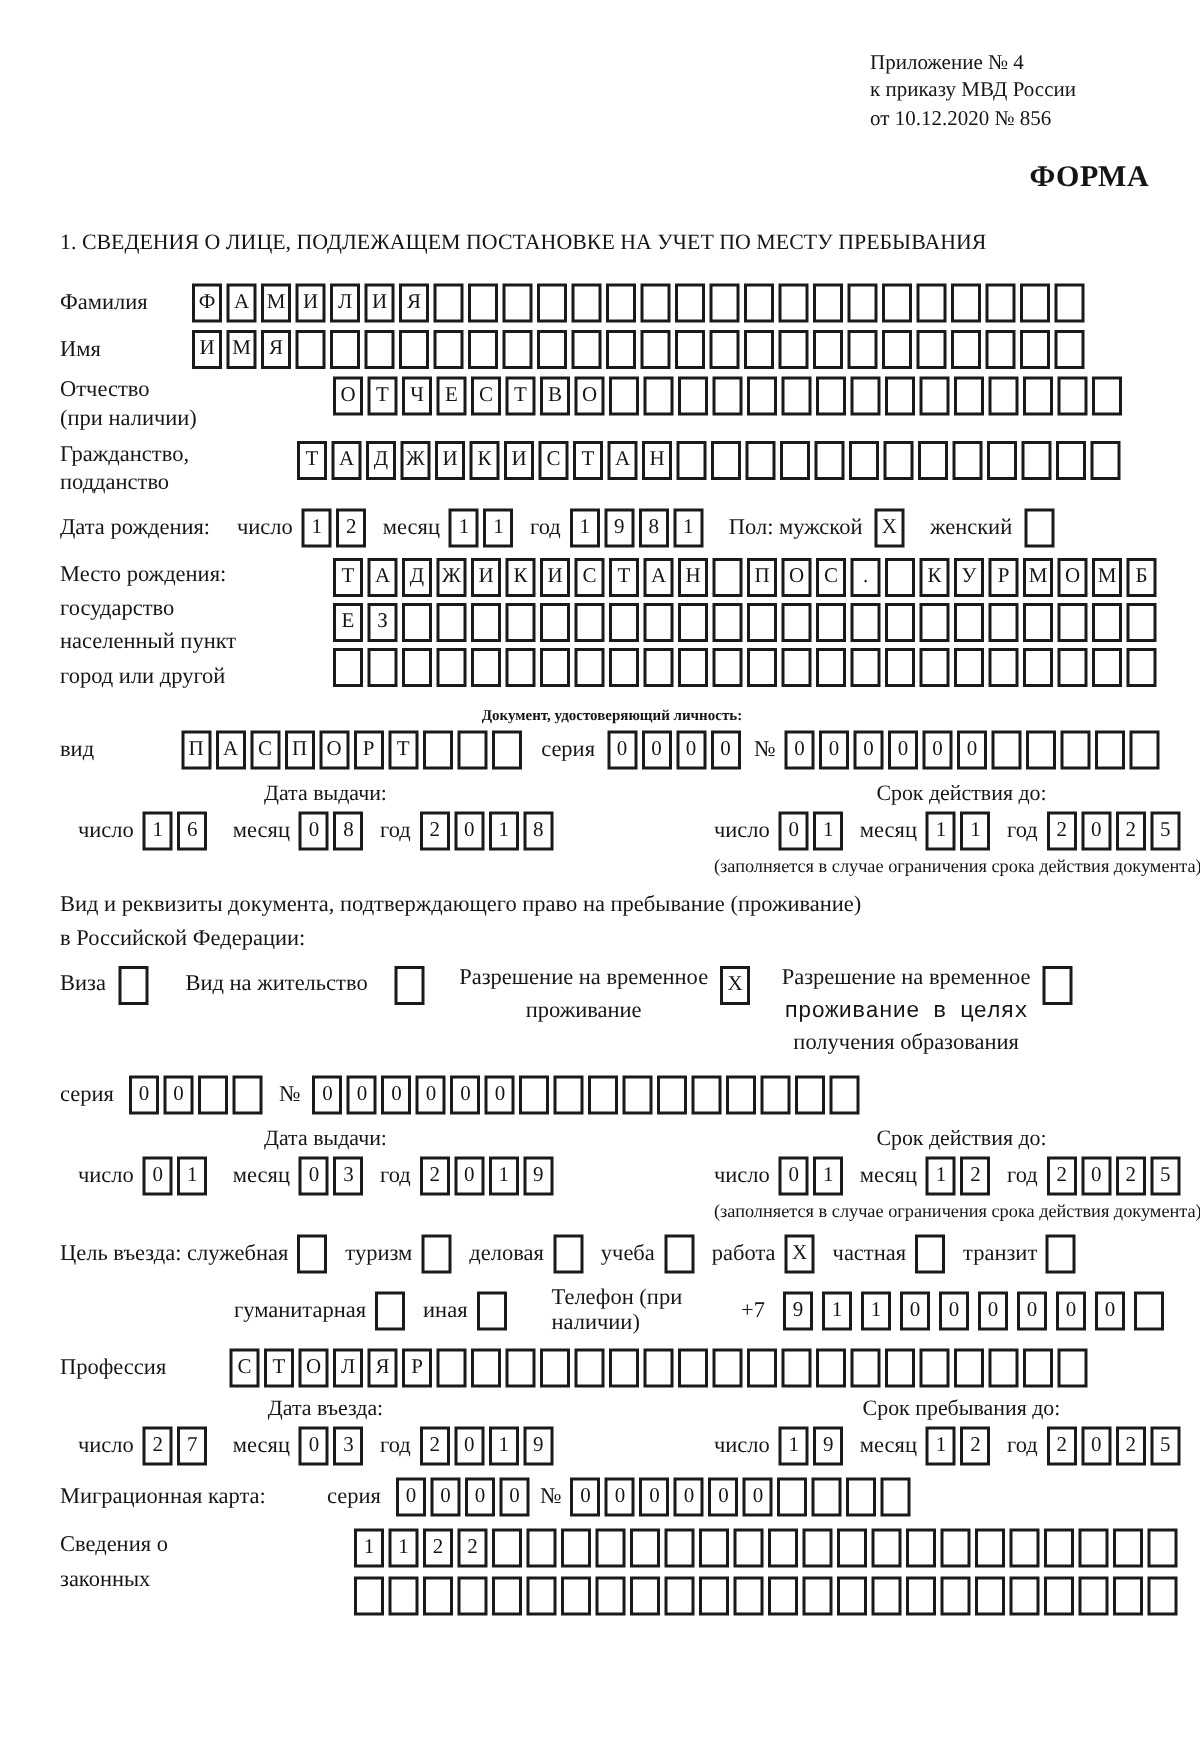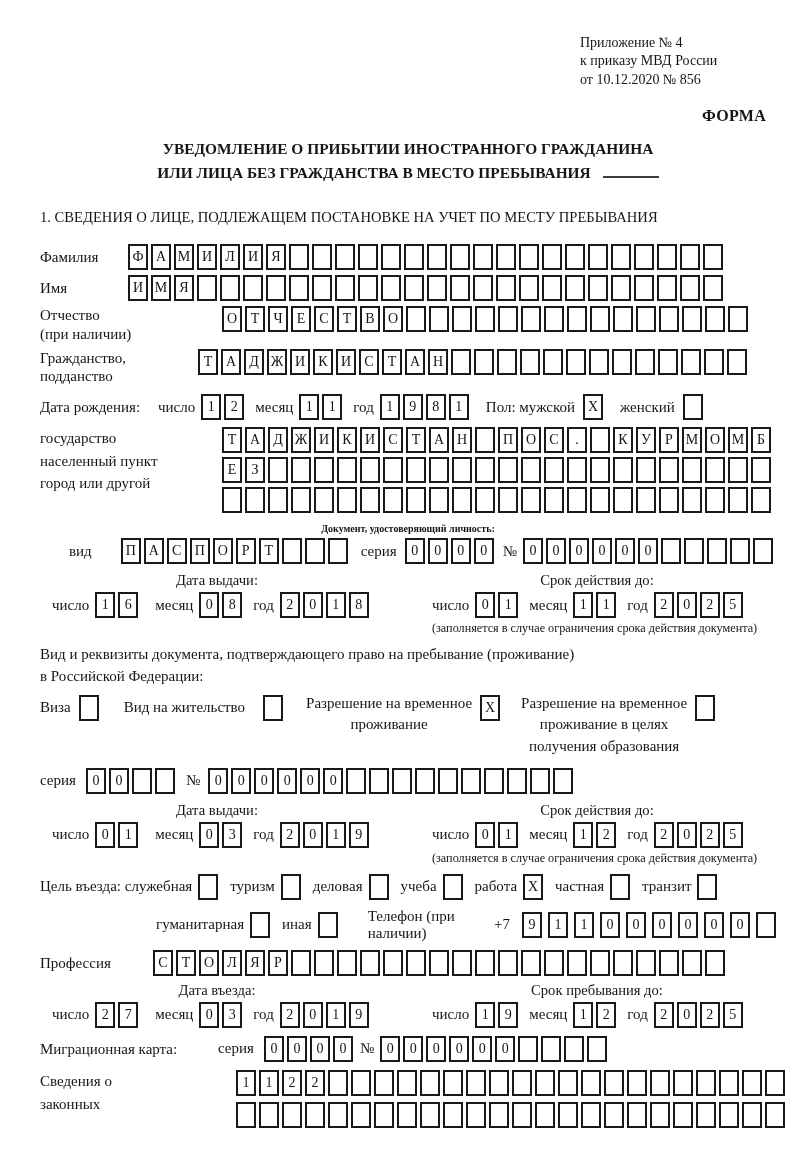--- a/index.html
+++ b/index.html
@@ -1,39 +1,39 @@
 <!DOCTYPE html>
 <html><head>
 <meta charset="utf-8">
 <style>
   html,body{margin:0;padding:0;background:#fff;}
   body{width:800px;height:1163px;overflow:hidden;font-family:"Liberation Serif","DejaVu Serif",serif;color:#151515;font-size:15px;}
   .page{padding:34px 24px 0 40px;box-sizing:border-box;width:800px;height:1163px;border-radius:16px;}
   .appendix{margin-left:auto;width:196px;line-height:1.32;font-size:14px;}
   .amendment{margin-top:5px;font-size:13.4px;}
-  .forma{text-align:right;padding-right:10px;font-weight:bold;font-size:16px;margin-top:18px;letter-spacing:.3px;}
+  .forma{text-align:right;padding-right:10px;font-weight:bold;font-size:20px;margin-top:18px;letter-spacing:.3px;}
   .title{text-align:center;font-weight:bold;font-size:15.4px;margin-top:12px;line-height:1.55;}
   .blank{display:inline-block;width:56px;border-bottom:2px solid #3c3c3c;margin-left:12px;}
   .section-heading{font-weight:normal;font-size:14.6px;margin-top:24px;white-space:nowrap;}
   .row{display:flex;align-items:center;margin-top:5px;}
   .row.top{align-items:flex-start;gap:16px;}
   .cells{display:flex;flex-wrap:nowrap;}
   .cell{flex:0 0 auto;width:20px;height:26px;box-sizing:border-box;border:2px solid #1a1a1a;margin-right:3px;display:flex;align-items:center;justify-content:center;font-size:14px;background:#fff;}
   .lbl{line-height:1.25;}
   .w88{width:88px;flex:0 0 88px;}
   .w166{width:166px;flex:0 0 166px;}
   .w142{width:142px;flex:0 0 142px;}
   .w113{width:113px;flex:0 0 113px;}
   .w140{width:140px;flex:0 0 140px;}
   .stack>.cells{margin-top:4px;}
   .stack>.cells:first-child{margin-top:0;}
   .sub{margin:0 6px 0 0;}
   .gap14{margin-left:14px;} .gap8{margin-left:8px;}
   .doc-heading{text-align:center;font-weight:bold;font-size:10px;margin-top:10px;}
-  .dates{display:flex;margin-top:8px;}
+  .dates{display:flex;margin-top:8px;gap:44px;}
   .dcol.left{width:392px;flex:0 0 392px;padding-left:12px;box-sizing:border-box;}
   .dcol.right{flex:1;}
   .dhead{text-align:center;font-size:14.6px;width:330px;}
   .dline{display:flex;align-items:center;margin-top:3px;}
   .dnote{font-size:12.2px;margin-top:3px;white-space:nowrap;}
   .resdoc-line{margin-top:8px;line-height:1.35;}
   .cbrow{display:flex;align-items:flex-start;margin-top:6px;}
   .cb{margin-left:8px;}
   .ml2{text-align:center;line-height:1.45;}
   .purpose{display:flex;align-items:center;margin-top:8px;}
@@ -46,24 +46,20 @@
 <div class="page">
 
   <div class="appendix">
     <div>Приложение № 4</div>
     <div>к приказу МВД России</div>
     <div>от 10.12.2020 № 856</div>
   </div>
 
   <div class="forma">ФОРМА</div>
 
-  <div class="title">
-    <div>УВЕДОМЛЕНИЕ О ПРИБЫТИИ ИНОСТРАННОГО ГРАЖДАНИНА</div>
-    <div><span>ИЛИ ЛИЦА БЕЗ ГРАЖДАНСТВА В МЕСТО ПРЕБЫВАНИЯ</span><span class="blank"></span></div>
-  </div>
 
   <div class="section-heading">1. СВЕДЕНИЯ О ЛИЦЕ, ПОДЛЕЖАЩЕМ ПОСТАНОВКЕ НА УЧЕТ ПО МЕСТУ ПРЕБЫВАНИЯ</div>
 
   <div class="row" style="margin-top:18px;">
     <div class="lbl w88">Фамилия</div>
     <div class="cells">
         <span class="cell">Ф</span>
         <span class="cell">А</span>
         <span class="cell">М</span>
         <span class="cell">И</span>
@@ -209,20 +205,21 @@
         <span class="cell">1</span>
       </span>
     <span class="gap14">Пол: мужской</span>
     <span class="cell cb">X</span>
     <span class="gap14">женский</span>
     <span class="cell cb"></span>
   </div>
 
   <div class="row top" style="margin-top:7px;">
     <div class="lbl w166" style="line-height:1.5;">
+      <div>Место рождения:</div>
       <div>государство</div>
       <div>населенный пункт</div>
       <div>город или другой</div>
     </div>
     <div class="stack">
       <div class="cells">
           <span class="cell">Т</span>
           <span class="cell">А</span>
           <span class="cell">Д</span>
           <span class="cell">Ж</span>
@@ -298,21 +295,21 @@
           <span class="cell"></span>
           <span class="cell"></span>
           <span class="cell"></span>
         </div>
     </div>
   </div>
 
   <div class="doc-heading">Документ, удостоверяющий личность:</div>
 
   <div class="row" style="margin-top:4px;">
-    <span class="lbl" style="width:90px;text-align:center;">вид</span>
+    <span class="lbl" style="width:90px;">вид</span>
     <span class="cells">
         <span class="cell">П</span>
         <span class="cell">А</span>
         <span class="cell">С</span>
         <span class="cell">П</span>
         <span class="cell">О</span>
         <span class="cell">Р</span>
         <span class="cell">Т</span>
         <span class="cell"></span>
         <span class="cell"></span>
@@ -397,21 +394,21 @@
     <span class="cell cb" style="margin-top:2px;"></span>
     <span class="lbl" style="margin-left:22px;margin-top:5px;">Вид на жительство</span>
     <span class="cell cb" style="margin-left:18px;margin-top:2px;"></span>
     <span class="ml2" style="margin-left:20px;">
       <span style="display:block;">Разрешение на временное</span>
       <span style="display:block;">проживание</span>
     </span>
     <span class="cell cb" style="margin-top:2px;">X</span>
     <span class="ml2" style="margin-left:18px;">
       <span style="display:block;">Разрешение на временное</span>
-      <span style="display:block;">проживание в целях</span>
+      <span style="display:block;font-family:Liberation Mono, monospace;">проживание в целях</span>
       <span style="display:block;">получения образования</span>
     </span>
     <span class="cell cb" style="margin-top:2px;"></span>
   </div>
 
   <div class="row" style="margin-top:10px;">
     <span class="sub" style="margin-right:10px;">серия</span>
     <span class="cells">
         <span class="cell">0</span>
         <span class="cell">0</span>

